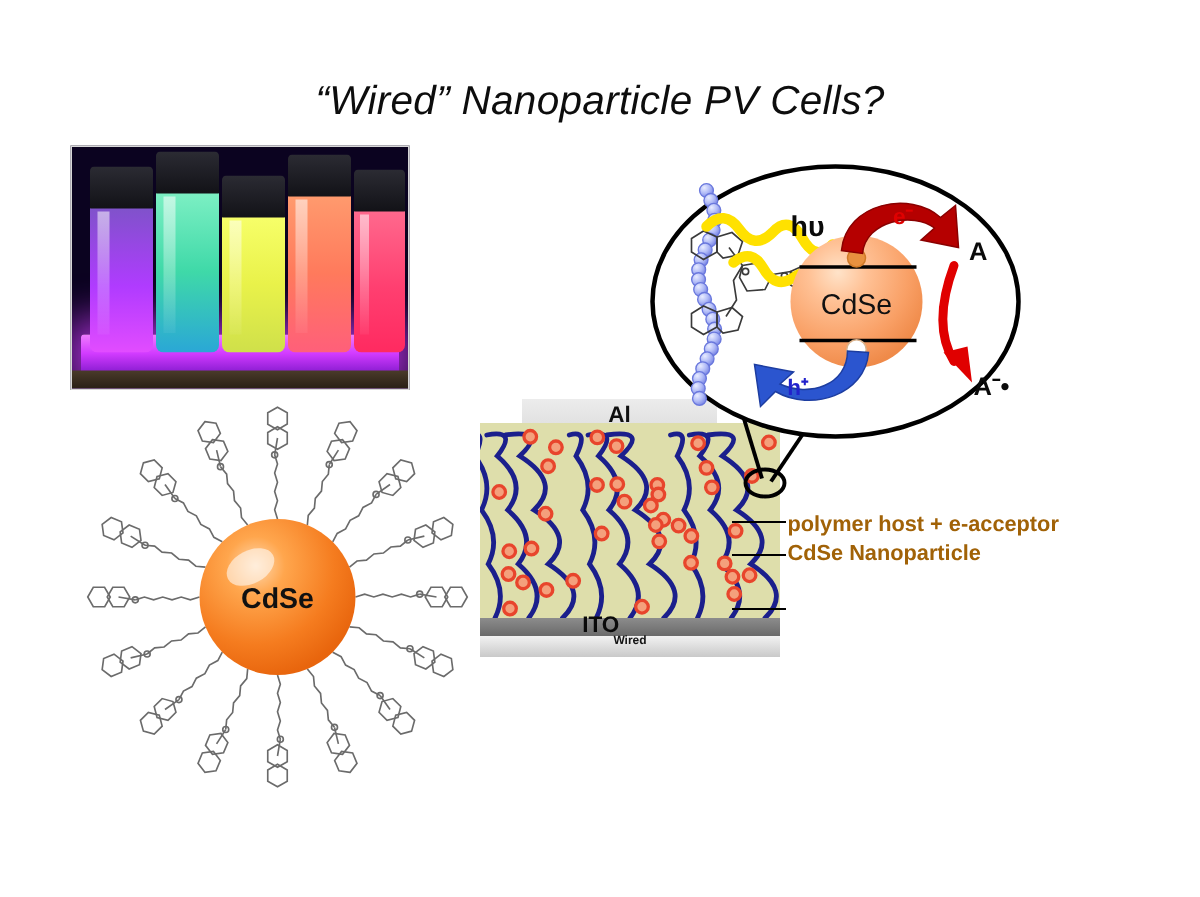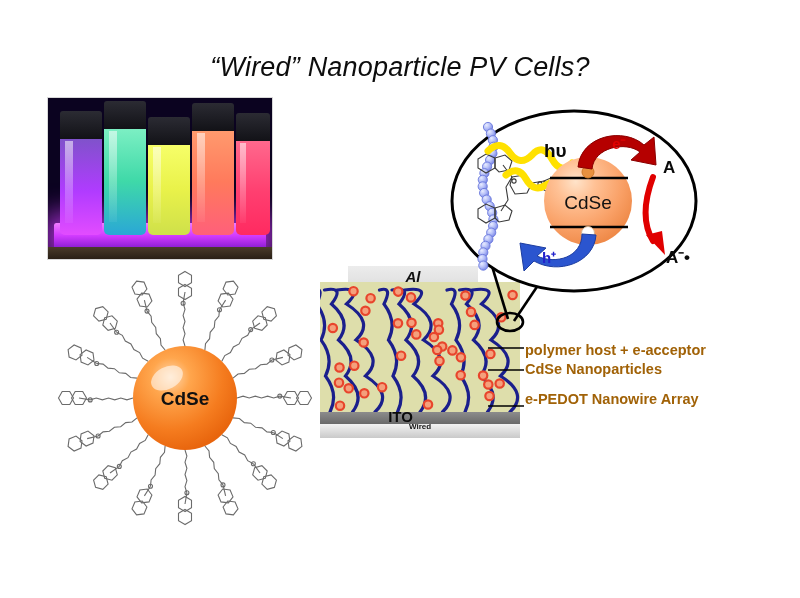--- a/index.html
+++ b/index.html
@@ -49,21 +49,20 @@
     background:linear-gradient(180deg,rgba(255,255,255,.55),rgba(255,255,255,.05));}
 
   
   .np-fig{position:absolute;left:55px;top:278px;width:260px;height:240px;}
 
   
   .device{position:absolute;left:320px;top:262px;width:200px;height:176px;}
   .dev-al{
     position:absolute;left:28px;top:4px;width:130px;height:22px;
     background:linear-gradient(180deg,#ececec,#dedede);
-    font-style:italic;
   }
   .dev-al span{
     display:block;text-align:center;line-height:22px;
     font-size:15px;font-weight:bold;color:#101010;
   }
   .dev-active{
     position:absolute;left:0;top:20px;width:200px;height:130px;
     background:#dedeab;overflow:hidden;
   }
   .dev-ito{
@@ -77,21 +76,21 @@
   .ito-label{
     position:absolute;left:0;top:146px;width:161px;text-align:center;
     font-size:15px;font-weight:bold;color:#0a0a0a;letter-spacing:0px;
   }
   .glass-label{
     position:absolute;left:0;top:160px;width:200px;text-align:center;
     font-size:8px;font-weight:bold;color:#151515;
   }
 
   
-  .bubble{position:absolute;left:448px;top:105px;width:253px;height:195px;}
+  .bubble{position:absolute;left:431px;top:105px;width:253px;height:195px;}
 
   
   .labels{position:absolute;left:525px;top:341px;width:270px;}
   .lbl{
     font-size:14.5px;font-weight:bold;color:#a16207;
     line-height:19px;white-space:nowrap;
   }
   .lbl.gap{margin-top:11px;}
 
   svg{display:block;overflow:visible;}
@@ -396,17 +395,16 @@
   </div>
 
   <svg class="noevt" style="position:absolute;left:488px;top:340px;width:40px;height:80px;" width="40" height="80" viewBox="0 0 40 80">
     <line x1="0" y1="8" x2="36" y2="8" stroke="#000" stroke-width="1.4"></line>
     <line x1="0" y1="30" x2="36" y2="30" stroke="#000" stroke-width="1.4"></line>
     <line x1="0" y1="66" x2="36" y2="66" stroke="#000" stroke-width="1.4"></line>
   </svg>
 
   <div class="labels">
     <div class="lbl">polymer host + e-acceptor</div>
-    <div class="lbl">CdSe Nanoparticles</div>
-    <div class="lbl gap">e-PEDOT Nanowire Array</div>
+    <div class="lbl">CdSe Nanoparticle</div>
   </div>
 
 </div>
 
 </body></html>

